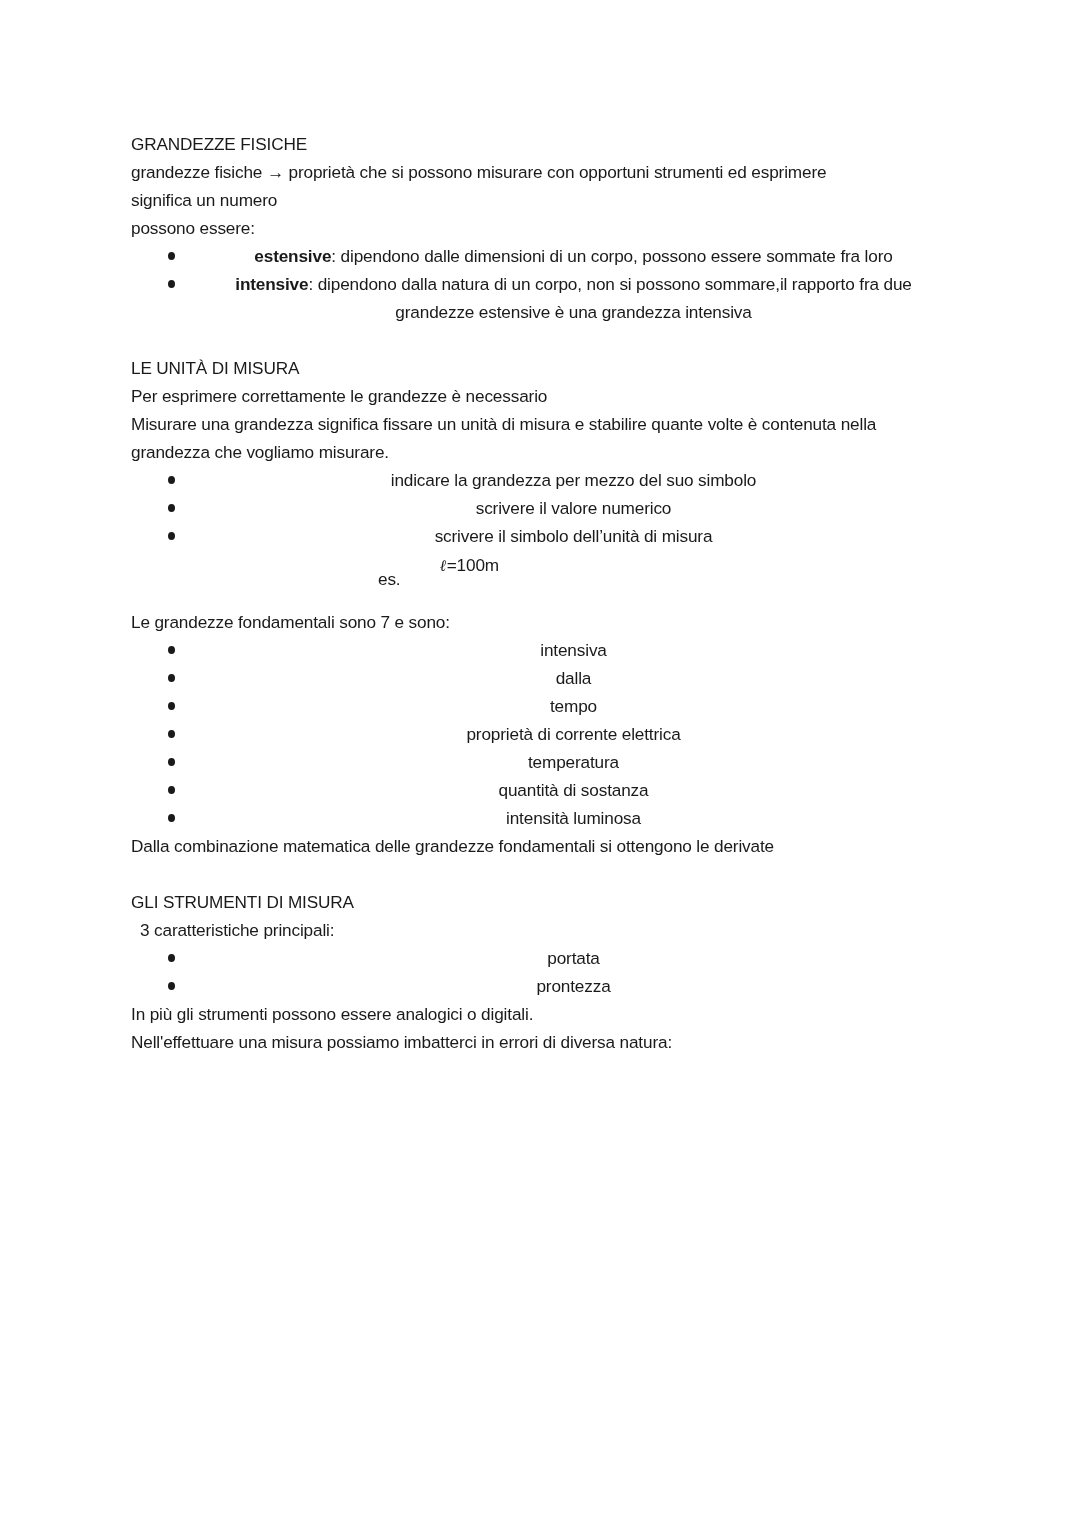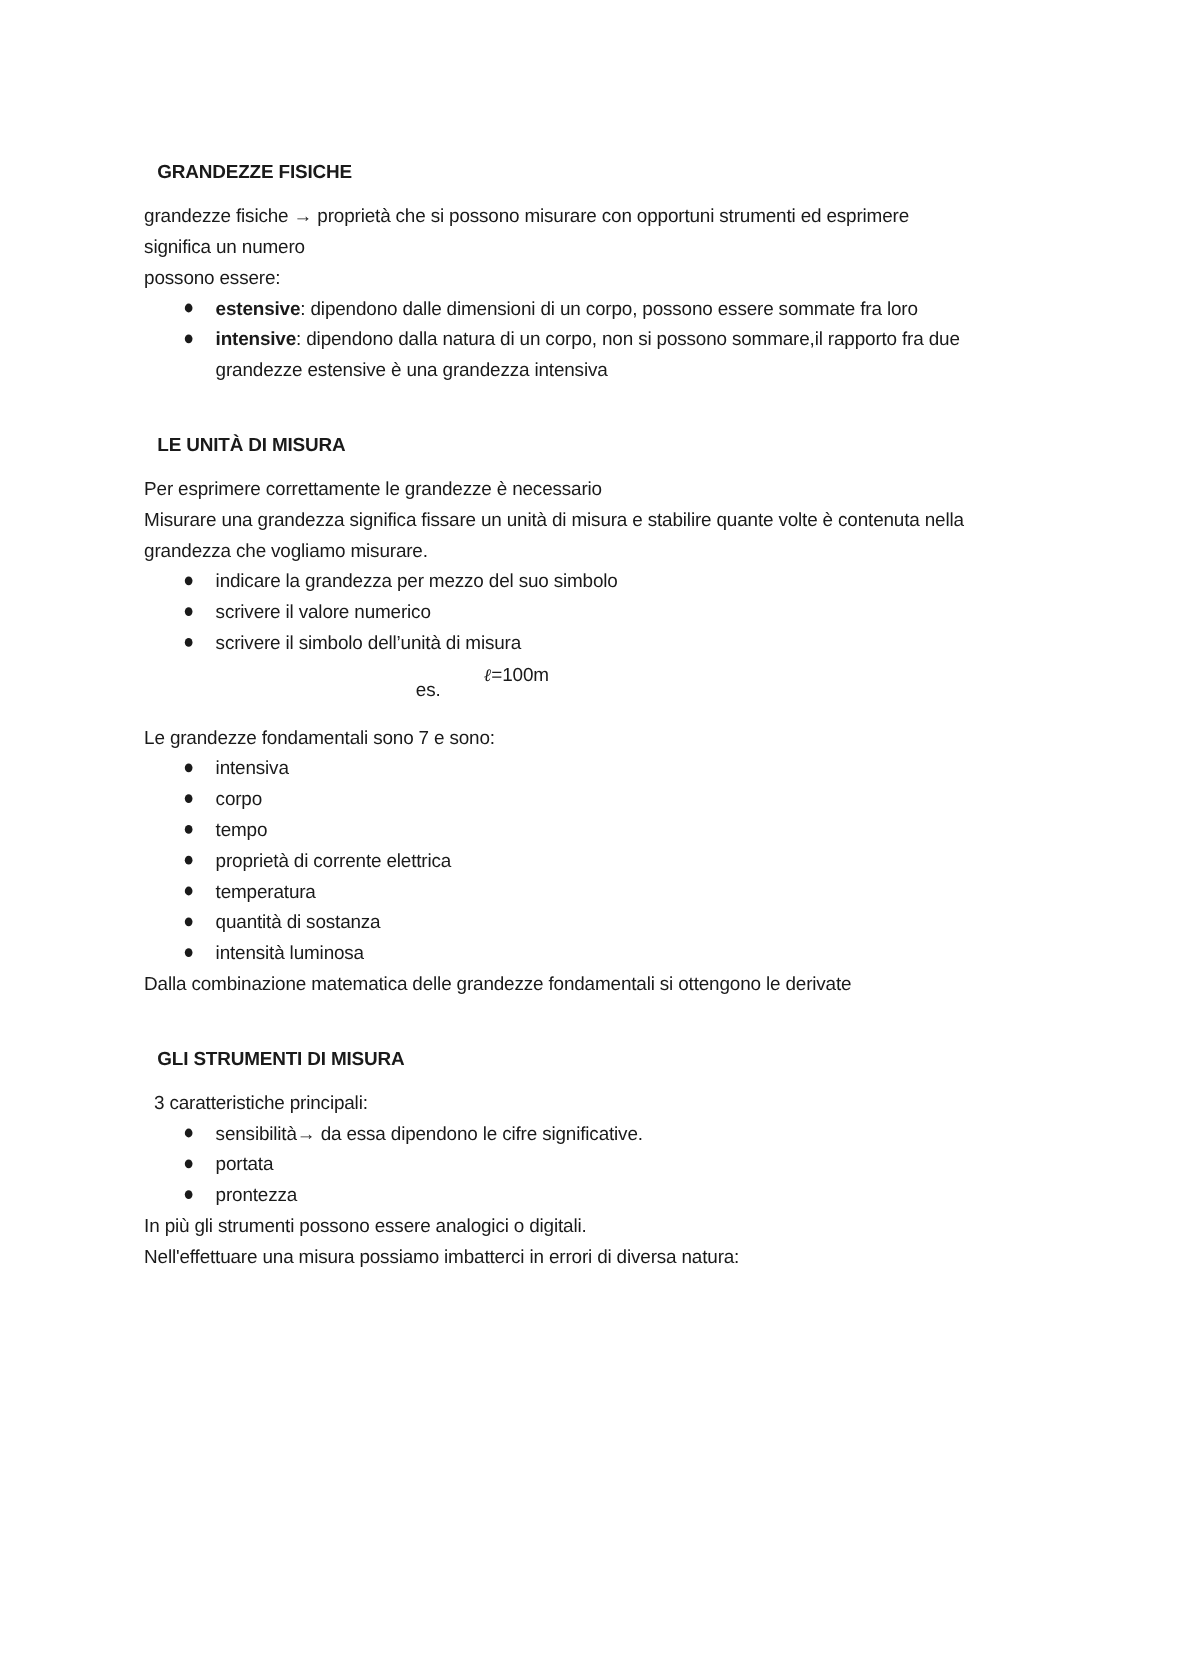--- a/index.html
+++ b/index.html
@@ -18,37 +18,38 @@
     .page {
       position: absolute;
       left: 131px;
       top: 130px;
       width: 820px;
       font-size: 17.2px;
       line-height: 28px;
       letter-spacing: -0.15px;
     }
     .heading {
-      font-weight: bold;
-      margin: 12px;
+      font-weight: normal;
+      margin: 0;
     }
     .para {
       margin: 0;
     }
     .indent-small {
       padding-left: 9px;
     }
     ul.bullets {
       list-style: none;
       margin: 0;
       padding: 0;
     }
     ul.bullets li {
       position: relative;
       padding-left: 65px;
+      text-align: center;
     }
     ul.bullets li .bullet {
       position: absolute;
       left: 37px;
       top: 10px;
       width: 7px;
       height: 8px;
       border-radius: 50%;
       background: #1a1a1a;
     }
@@ -126,37 +127,36 @@
       <span class="formula"><span class="ell">ℓ</span><span>=100m</span></span>
     </div>
   </section>
 
   <div class="gap"></div>
 
   <section>
     <p class="para">Le grandezze fondamentali sono 7 e sono:</p>
     <ul class="bullets">
       <li><span class="bullet"></span><span>intensiva</span></li>
-      <li><span class="bullet"></span><span>corpo</span></li>
+      <li><span class="bullet"></span><span>dalla</span></li>
       <li><span class="bullet"></span><span>tempo</span></li>
       <li><span class="bullet"></span><span>proprietà di corrente elettrica</span></li>
       <li><span class="bullet"></span><span>temperatura</span></li>
       <li><span class="bullet"></span><span>quantità di sostanza</span></li>
       <li><span class="bullet"></span><span>intensità luminosa</span></li>
     </ul>
     <p class="para">Dalla combinazione matematica delle grandezze fondamentali si ottengono le derivate</p>
   </section>
 
   <div class="gap"></div>
 
   <section>
     <p class="heading">GLI STRUMENTI DI MISURA</p>
     <p class="para indent-small">3 caratteristiche principali:</p>
     <ul class="bullets">
-      <li><span class="bullet"></span><span>sensibilità→ da essa dipendono le cifre significative.</span></li>
       <li><span class="bullet"></span><span>portata</span></li>
       <li><span class="bullet"></span><span>prontezza</span></li>
     </ul>
     <p class="para">In più gli strumenti possono essere analogici o digitali.</p>
     <p class="para">Nell'effettuare una misura possiamo imbatterci in errori di diversa natura:</p>
   </section>
 
 </div>
 
 </body></html>

